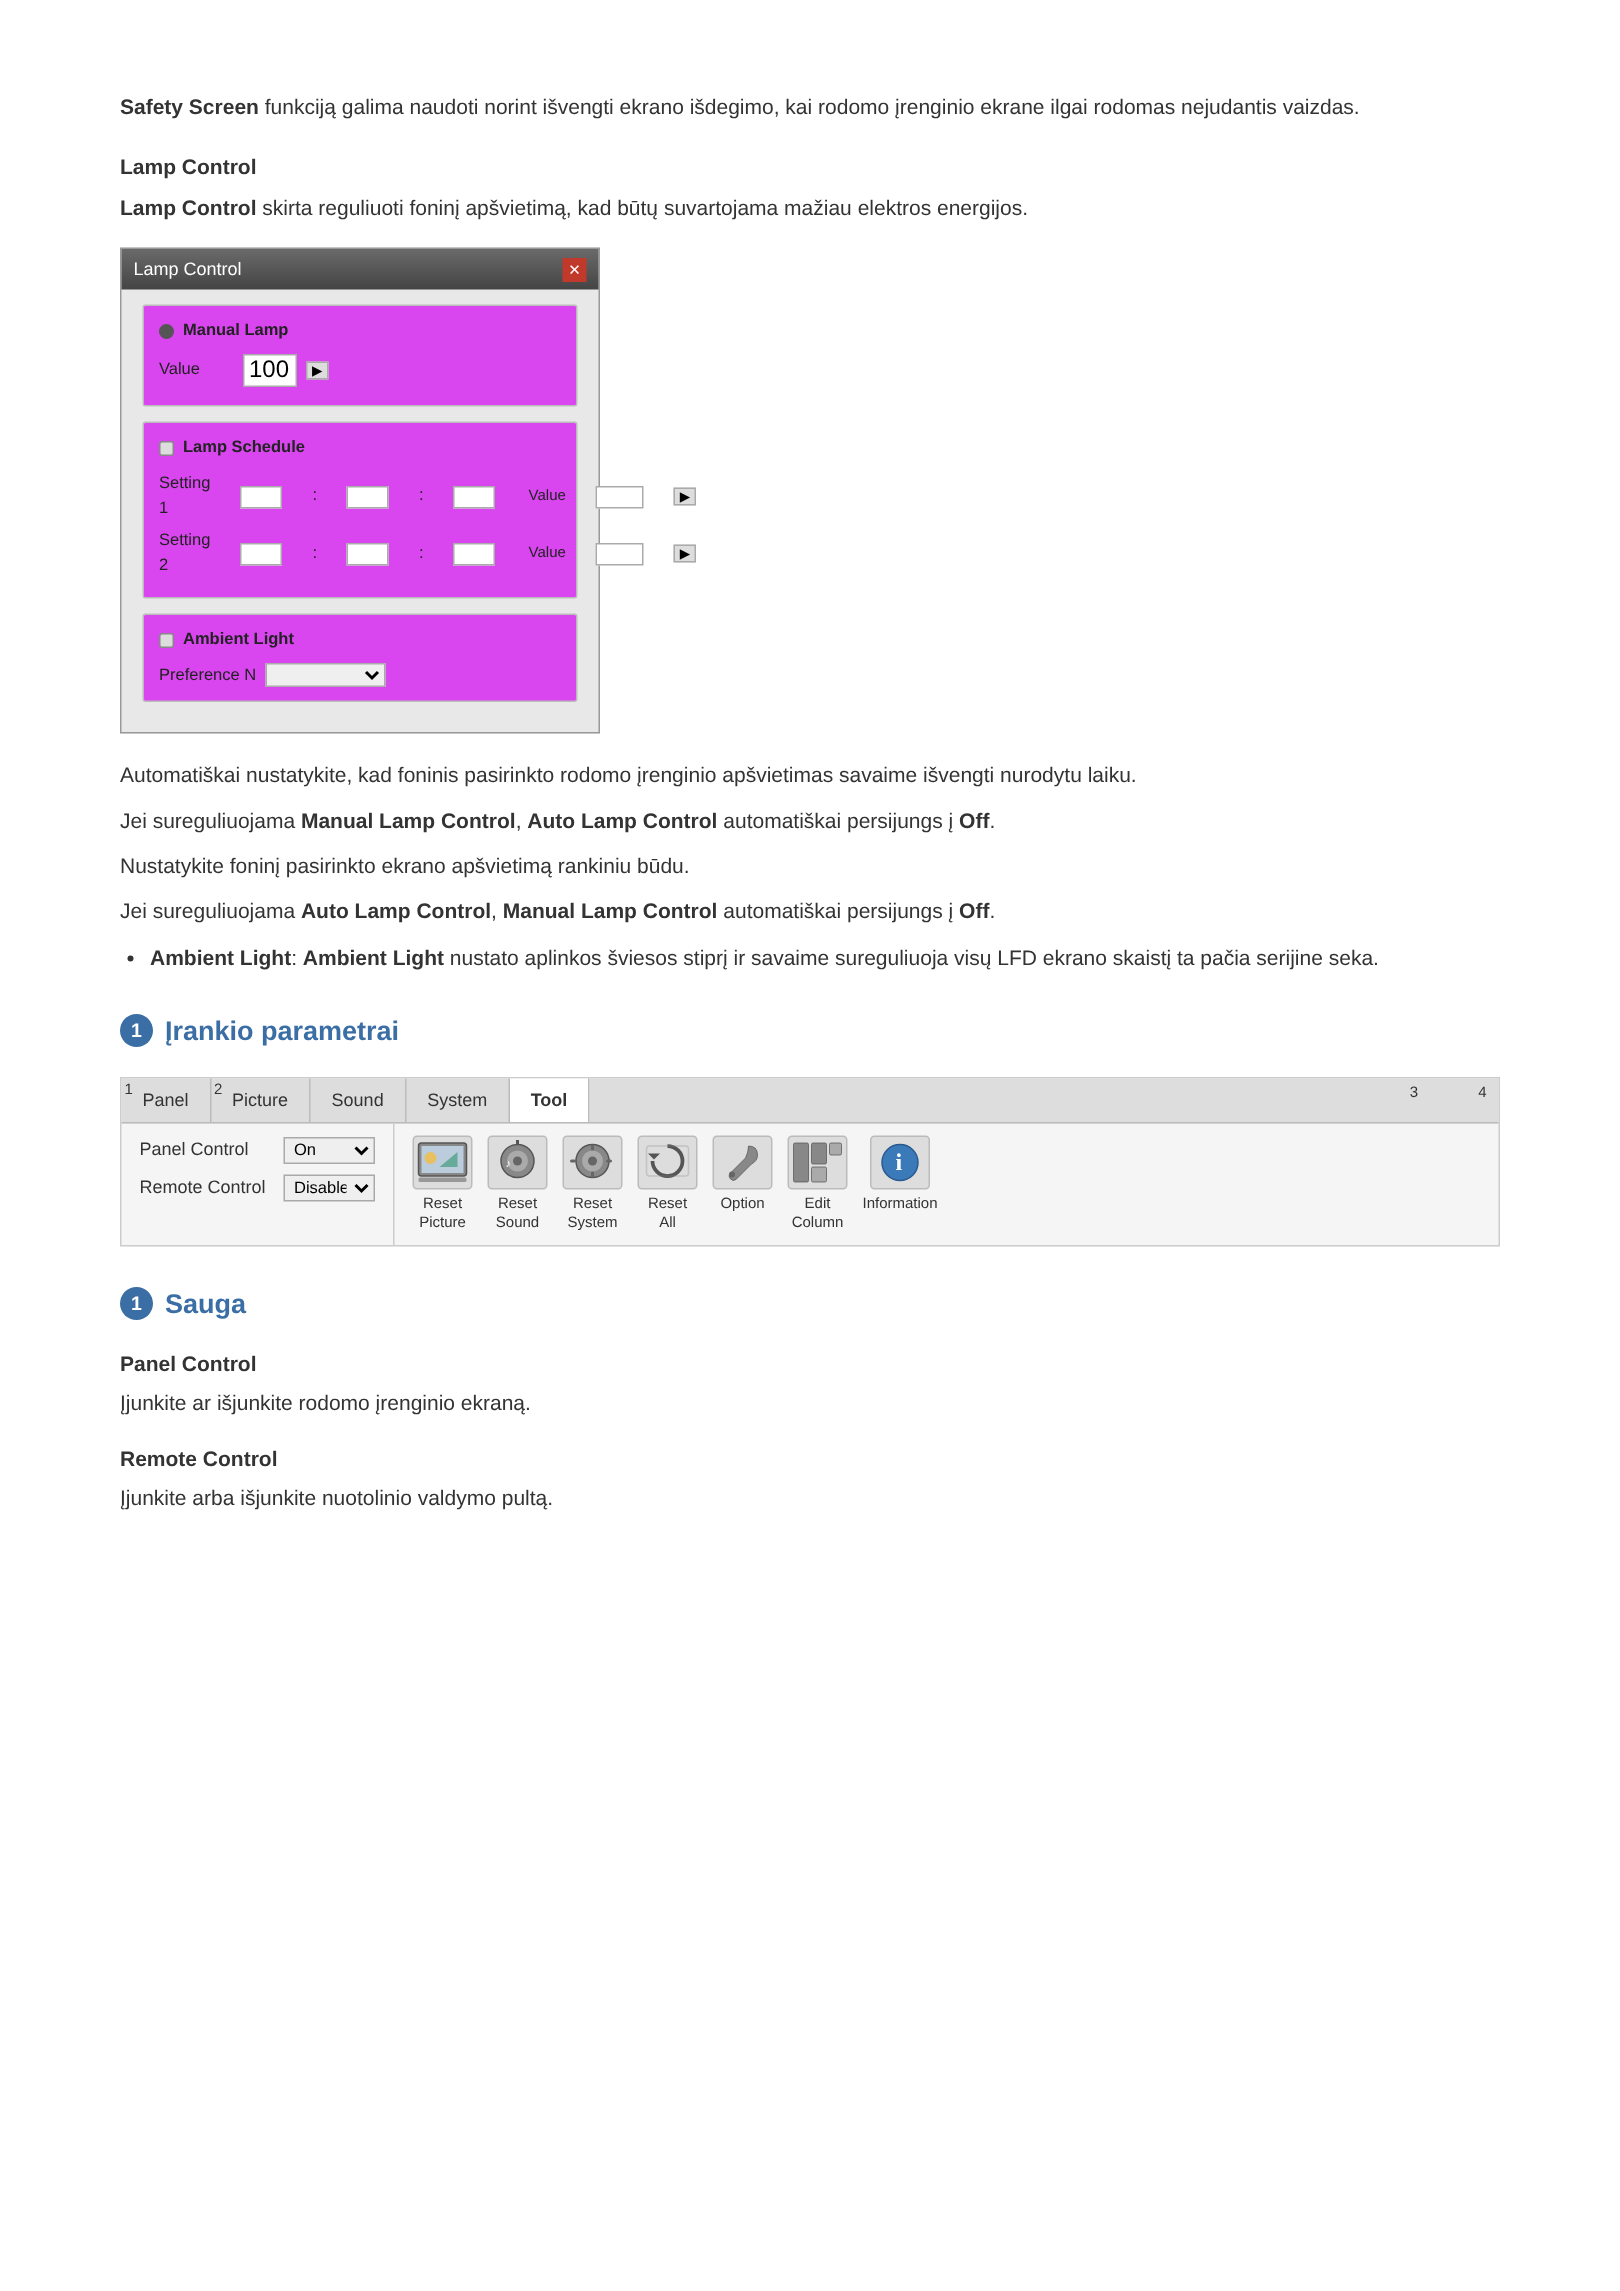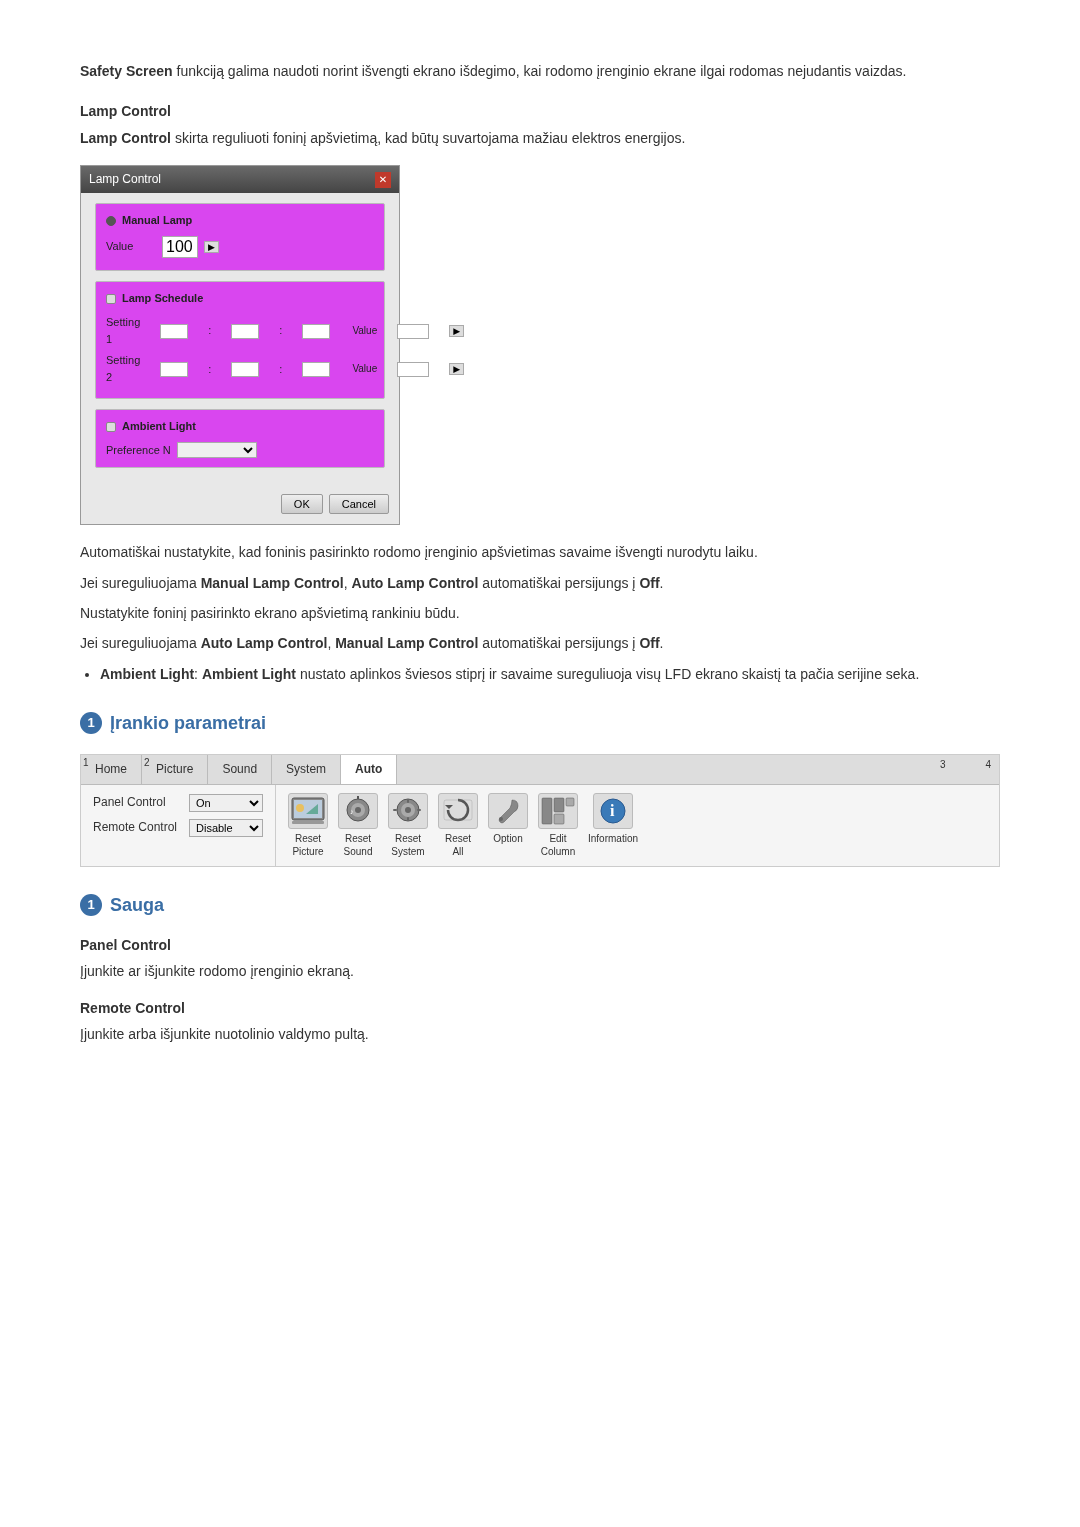--- a/index.html
+++ b/index.html
@@ -217,21 +217,21 @@
       align-items: center;
       gap: 6px;
       margin-bottom: 6px;
       font-size: 12px;
     }
     .tool-row label { min-width: 90px; color: #333; }
     .tool-select {
       font-size: 11px;
       border: 1px solid #aaa;
       padding: 1px 2px;
-      width: 74px;
+      width: 61px;
     }
     .tool-panel-right {
       padding: 8px 12px;
       display: flex;
       gap: 10px;
       align-items: flex-start;
       flex-wrap: wrap;
     }
     .tool-icon-btn {
       display: flex;
@@ -339,24 +339,20 @@
         </div>
         <div class="ambient-row">
           <span>Preference N</span>
           <select class="ambient-select">
             <option></option>
           </select>
         </div>
       </div>
 
     </div>
-    <div class="dialog-footer">
-      <button class="dialog-btn">OK</button>
-      <button class="dialog-btn">Cancel</button>
-    </div>
   </div>
 </div>
 
 <p class="para">Automatiškai nustatykite, kad foninis pasirinkto rodomo įrenginio apšvietimas savaime išvengti nurodytu laiku.</p>
 
 <p class="para">
   <span>Jei sureguliuojama </span><b>Manual Lamp Control</b><span>, </span><b>Auto Lamp Control</b><span> automatiškai persijungs į </span><b>Off</b><span>.</span>
 </p>
 
 <p class="para">Nustatykite foninį pasirinkto ekrano apšvietimą rankiniu būdu.</p>
@@ -374,34 +370,34 @@
 <div class="section-heading-blue">
   <span class="circle-num">1</span>
   <span>Įrankio parametrai</span>
 </div>
 
 <div class="tool-panel-wrapper">
 
   <div class="tool-panel-tabs">
     <div class="tab-item" style="position:relative;">
       <span style="font-size:10px;position:absolute;top:0;left:2px;">1</span>
-      <span>Home</span>
+      <span>Panel</span>
     </div>
     <div class="tab-item" style="position:relative;">
       <span style="font-size:10px;position:absolute;top:0;left:2px;">2</span>
       <span>Picture</span>
     </div>
     <div class="tab-item">
       <span>Sound</span>
     </div>
     <div class="tab-item">
       <span>System</span>
     </div>
     <div class="tab-item active">
-      <span>Auto</span>
+      <span>Tool</span>
     </div>
     <div style="flex:1;border-right:none;display:flex;justify-content:flex-end;align-items:flex-start;padding:2px 8px;">
       <span style="font-size:10px;">3</span>
       <span style="font-size:10px;margin-left:40px;">4</span>
     </div>
   </div>
 
   <div class="tool-panel-body">
 
     <div class="tool-panel-left">

